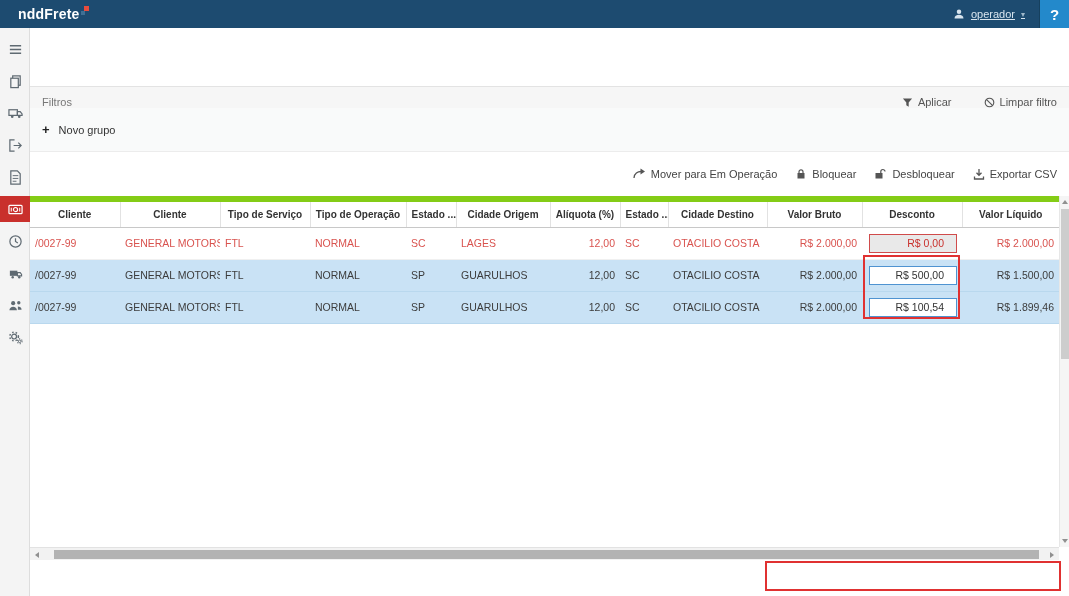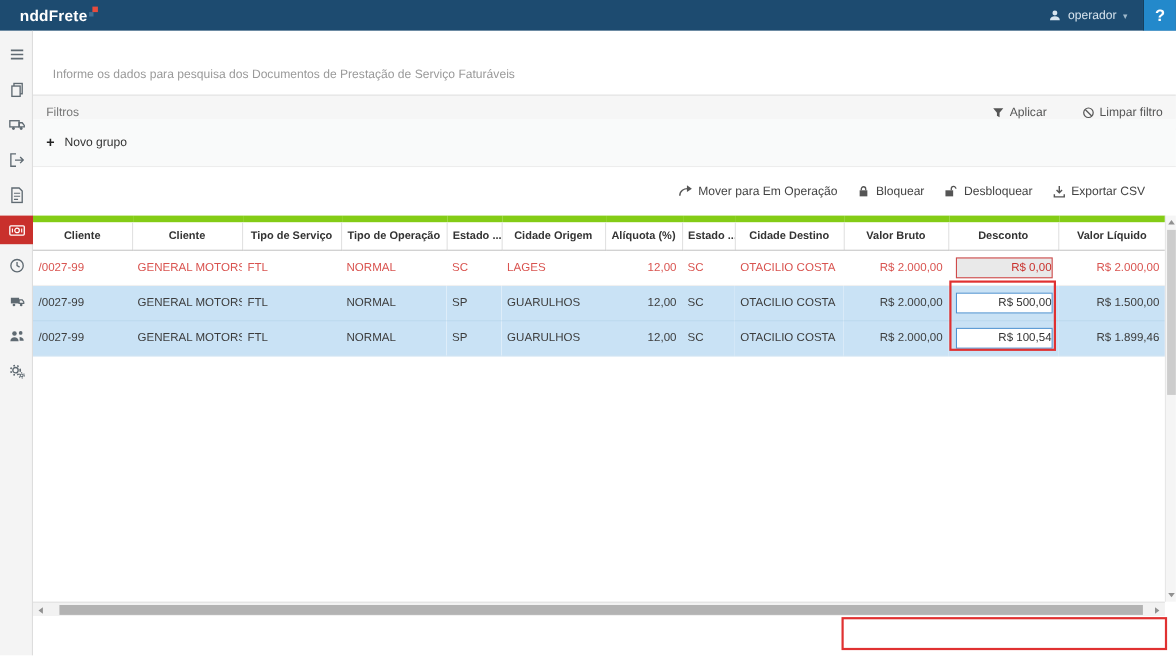--- a/index.html
+++ b/index.html
@@ -14,21 +14,21 @@
     position:absolute; top:0; left:0; width:1069px; height:28px;
     background:#1d4b70; display:flex; align-items:center; justify-content:space-between;
   }
   .logo { display:flex; align-items:flex-start; padding-left:18px; color:#fff;
           font-size:14px; font-weight:bold; letter-spacing:.2px; }
   .logo-mark { display:inline-block; margin-left:2px; position:relative; width:8px; height:12px; }
   .logo-mark .sq-red { position:absolute; top:0; left:2px; width:5px; height:5px; background:#e84c3d; }
   .logo-mark .sq-blue { position:absolute; top:5px; left:-1px; width:4px; height:4px; background:#3f6f94; }
   .topbar-right { display:flex; align-items:stretch; height:28px; }
   .user-menu { display:flex; align-items:center; gap:6px; padding:0 14px; color:#d7e4ee;
-               font-size:11px; cursor:pointer; }
+               font-size:11px; cursor:pointer;text-decoration:underline; }
   .user-menu .chev { font-size:8px; color:#9fb8ca; }
   .help-btn {
     width:30px; height:28px; background:#2389cb; border:none; color:#fff;
     font-size:15px; font-weight:bold; cursor:pointer; border-left:1px solid #16405e;
     font-family:"Liberation Sans", sans-serif;
   }
   
   .sidebar {
     position:absolute; top:28px; left:0; width:30px; height:568px;
     background:#f4f4f4; border-right:1px solid #ddd; padding-top:8px;
@@ -55,39 +55,39 @@
   }
   .group-bar {
     position:absolute; top:80px; left:0; width:1039px; height:44px;
     background:#f9fafa; border-bottom:1px solid #ececec;
     display:flex; align-items:center; padding:0 12px;
   }
   .new-group { font-size:11px; color:#333; }
   .new-group .plus { font-weight:bold; font-size:13px; margin-right:4px; color:#222; }
   .grid-toolbar {
     position:absolute; top:124px; left:0; width:1039px; height:44px; background:#fff;
-    display:flex; align-items:center; justify-content:flex-end; gap:18px; padding-right:28px;
+    display:flex; align-items:center; justify-content:flex-end; gap:18px; padding-right:12px;
   }
   .grid-toolbar .flat-btn { color:#444; }
   
   .grid { position:absolute; top:168px; left:0; width:1029px; border-collapse:collapse; table-layout:fixed; }
   .grid th {
     height:28px; background:#fff; font-size:10px; font-weight:bold; color:#333;
     text-align:center; padding:0 5px; border-top:6px solid #84cc16; border-bottom:1px solid #c8c8c8;
     border-right:1px solid #e2e2e2; overflow:hidden; white-space:nowrap; cursor:pointer;
   }
   .grid th:last-child { border-right:none; }
   .grid td {
     height:32px; font-size:10.5px; padding:0 5px; overflow:hidden; white-space:nowrap;
   }
   .grid tr.row-blocked td { color:#d9534f; border-bottom:1px solid #f0f0f0; }
   .grid tr.row-selected td { background:#c9e2f5; color:#3c3c3c; border-bottom:1px solid #b9d8ee; }
   .al-r { text-align:right; }
   .desc-input {
-    width:88px; height:19px; font-size:10.5px; text-align:right; padding:0 0;
+    width:88px; height:19px; font-size:10.5px; text-align:right; padding:0 12px;
     font-family:"Liberation Sans",sans-serif; float:right;
   }
   .desc-input.blocked { background:#e9e9e9; border:1px solid #d04b4b; color:#c9302c; }
   .desc-input.editable { background:#fff; border:1px solid #4f93d1; color:#333; }
   
   .vscroll {
     position:absolute; top:168px; left:1029px; width:10px; height:351px;
     background:#f5f5f5; border-left:1px solid #e7e7e7;
   }
   .vscroll .arr { position:absolute; left:0; width:10px; height:12px; display:flex; align-items:center; justify-content:center; cursor:pointer; }
@@ -207,21 +207,20 @@
         <circle cx="6.5" cy="7" r="2.6" fill="none" stroke="#5f6a72" stroke-width="1.3"></circle>
         <circle cx="6.5" cy="7" r="4.6" fill="none" stroke="#5f6a72" stroke-width="1.6" stroke-dasharray="1.6 2.2"></circle>
         <circle cx="12.5" cy="12" r="1.4" fill="none" stroke="#5f6a72" stroke-width="1"></circle>
         <circle cx="12.5" cy="12" r="2.6" fill="none" stroke="#5f6a72" stroke-width="1.1" stroke-dasharray="1.2 1.6"></circle>
       </svg>
   </div>
 </nav>
 
 <main class="content">
 
-  <p class="page-subtitle">Informe os dados para pesquisa dos Documentos de Prestação de Serviço Faturáveis</p>
 
   <div class="filters-bar">
     <span class="filters-title">Filtros</span>
     <div class="filters-actions">
       <button class="flat-btn">
         <svg width="11" height="11" viewBox="0 0 12 12">
             <path d="M1 1.5h10L7.3 6v4.5L4.7 9V6z" fill="#555"></path>
           </svg>
         <span>Aplicar</span>
       </button>

